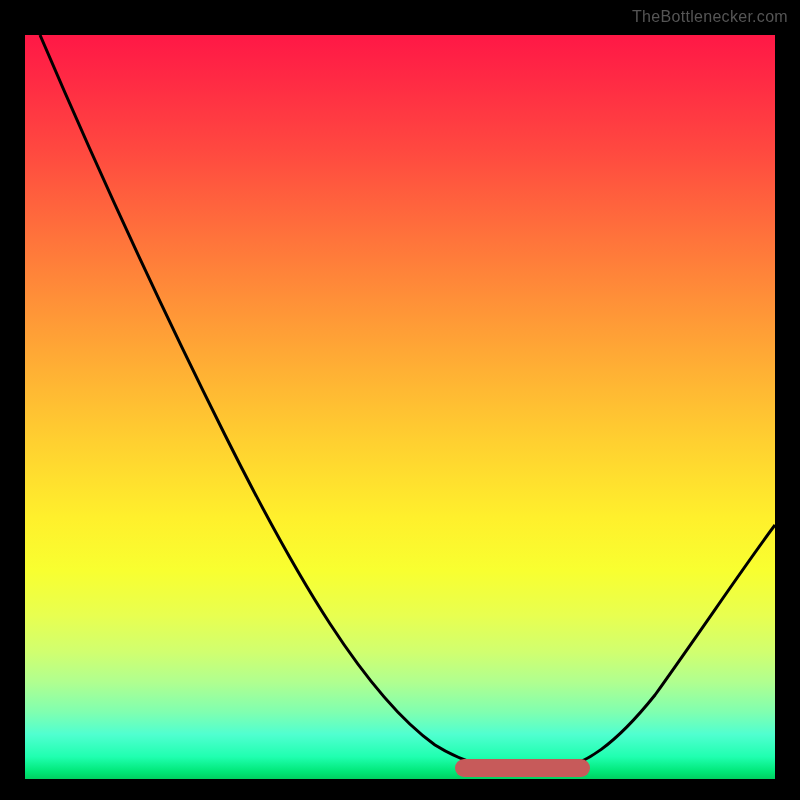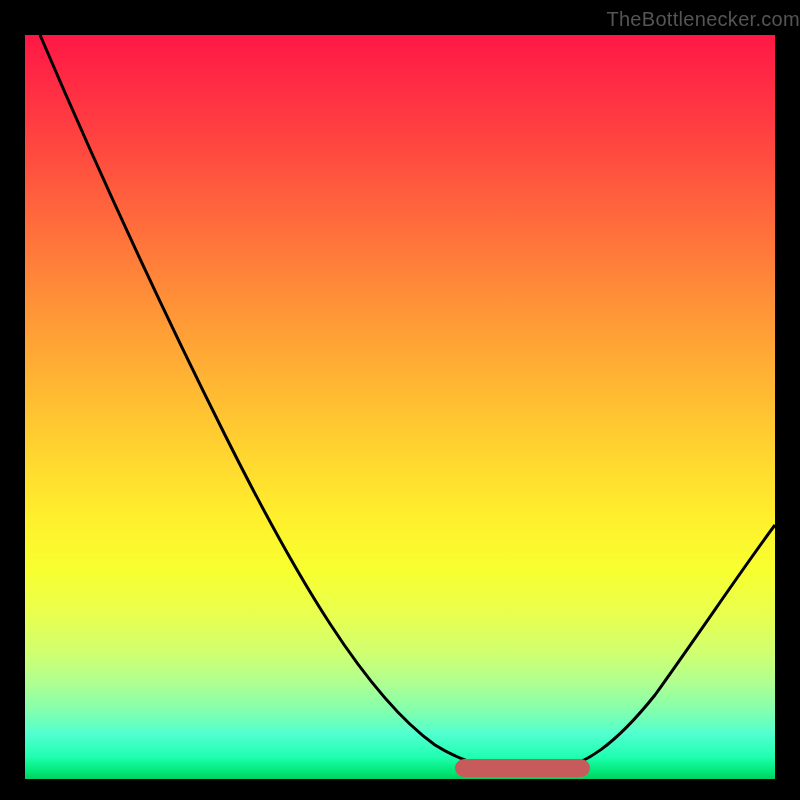--- a/index.html
+++ b/index.html
@@ -8,23 +8,23 @@
     background: #000;
     width: 800px;
     height: 800px;
     position: relative;
     overflow: hidden;
     font-family: Arial, sans-serif;
   }
   .attribution {
     position: absolute;
     top: 8px;
-    right: 0;
+    right: 12px;
     color: #555;
-    font-size: 20px;
+    font-size: 16px;
     font-weight: 500;
     z-index: 10;
     letter-spacing: 0.3px;
   }
   .chart-area {
     position: absolute;
     left: 25px;
     top: 35px;
     width: 750px;
     height: 744px;

